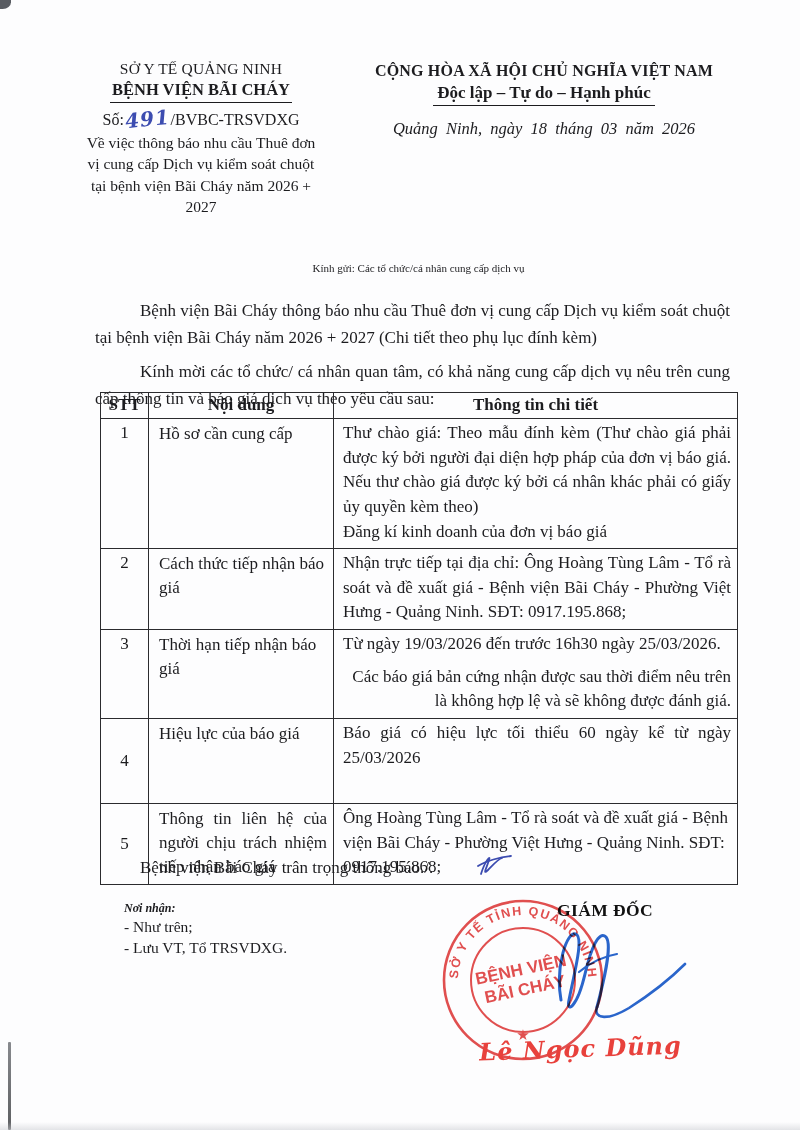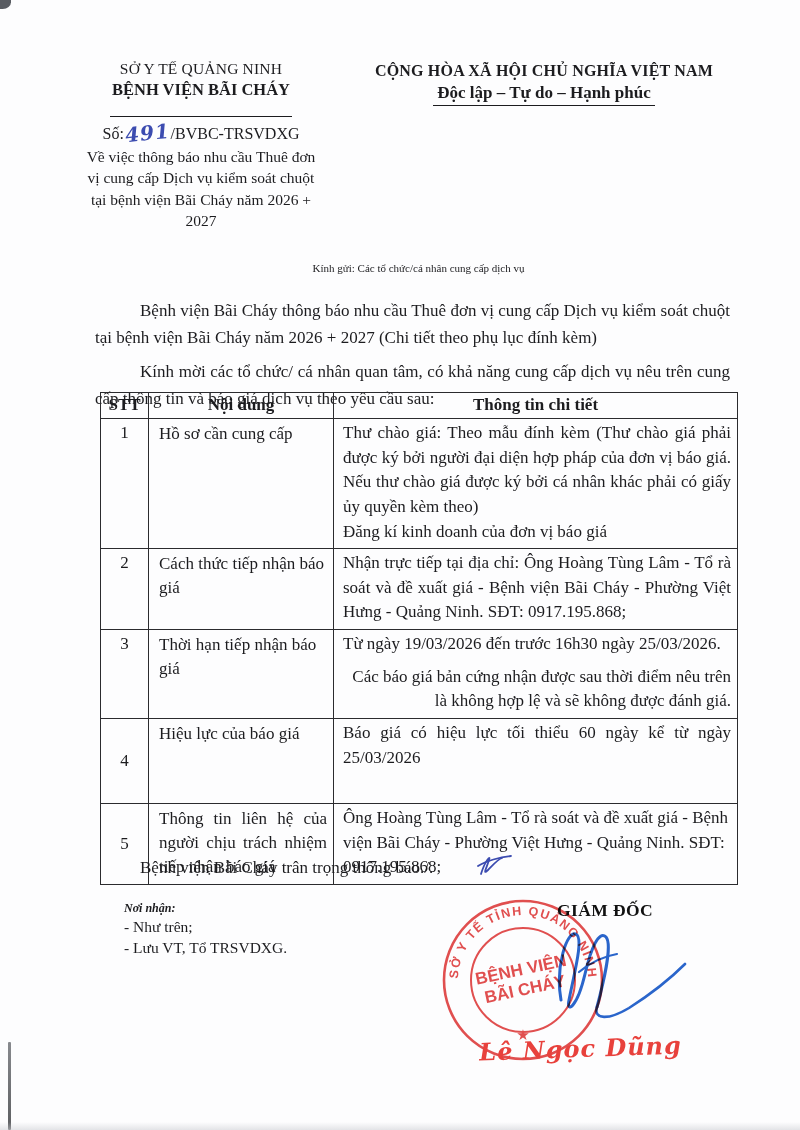--- a/index.html
+++ b/index.html
@@ -8,21 +8,21 @@
     background:#fdfdfe;
     font-family:"Liberation Serif", serif;
     color:#1c1c1f;
   }
   .abs{position:absolute;}
 
   
   .hdr-left{left:84px;top:60px;width:234px;text-align:center;}
   .hdr-left .dept{font-size:15.5px;letter-spacing:.2px;}
   .hdr-left .org{font-size:16.5px;font-weight:bold;display:inline-block;
-    border-bottom:1.5px solid #1c1c1f;padding:1px 2px 16px;margin-top:1px;}
+    border-bottom:1.5px solid #1c1c1f;padding:1px 2px 2px;margin-top:1px;}
   .hdr-left .num{font-size:16px;margin-top:3px;}
   .hdr-left .num .hand{
     color:#3c4cb0;font-size:20px;font-style:italic;display:inline-block;
     transform:rotate(-6deg) translateY(1px);letter-spacing:1px;
     font-family:"DejaVu Serif", serif;font-weight:bold;padding:0 1px;}
   .hdr-left .subject{font-size:15.5px;line-height:1.38;margin-top:2px;}
 
   .hdr-right{left:336px;top:62px;width:416px;text-align:center;}
   .hdr-right .nation{font-size:16px;font-weight:bold;letter-spacing:.2px;}
   .hdr-right .motto{font-size:17px;font-weight:bold;display:inline-block;
@@ -76,20 +76,21 @@
 <div class="abs hdr-left">
   <div class="dept">SỞ Y TẾ QUẢNG NINH</div>
   <div><span class="org">BỆNH VIỆN BÃI CHÁY</span></div>
   <div class="num"><span>Số:</span><span class="hand" style="color: rgb(60, 76, 176);">491</span><span>/BVBC-TRSVDXG</span></div>
   <div class="subject">Về việc thông báo nhu cầu Thuê đơn vị cung cấp Dịch vụ kiểm soát chuột tại bệnh viện Bãi Cháy năm 2026 + 2027</div>
 </div>
 
 <div class="abs hdr-right">
   <div class="nation">CỘNG HÒA XÃ HỘI CHỦ NGHĨA VIỆT NAM</div>
   <div><span class="motto">Độc lập – Tự do – Hạnh phúc</span></div>
+  <div class="dateline">Quảng Ninh, ngày 18 tháng 03 năm 2026</div>
 </div>
 
 <div class="abs salutation">Kính gửi: Các tổ chức/cá nhân cung cấp dịch vụ</div>
 <div class="abs paras">
   <p>Bệnh viện Bãi Cháy thông báo nhu cầu Thuê đơn vị cung cấp Dịch vụ kiểm soát chuột tại bệnh viện Bãi Cháy năm 2026 + 2027 (Chi tiết theo phụ lục đính kèm)</p>
   <p>Kính mời các tổ chức/ cá nhân quan tâm, có khả năng cung cấp dịch vụ nêu trên cung cấp thông tin và báo giá dịch vụ theo yêu cầu sau:</p>
 </div>
 
 <div class="abs doc-table">
   <table>

